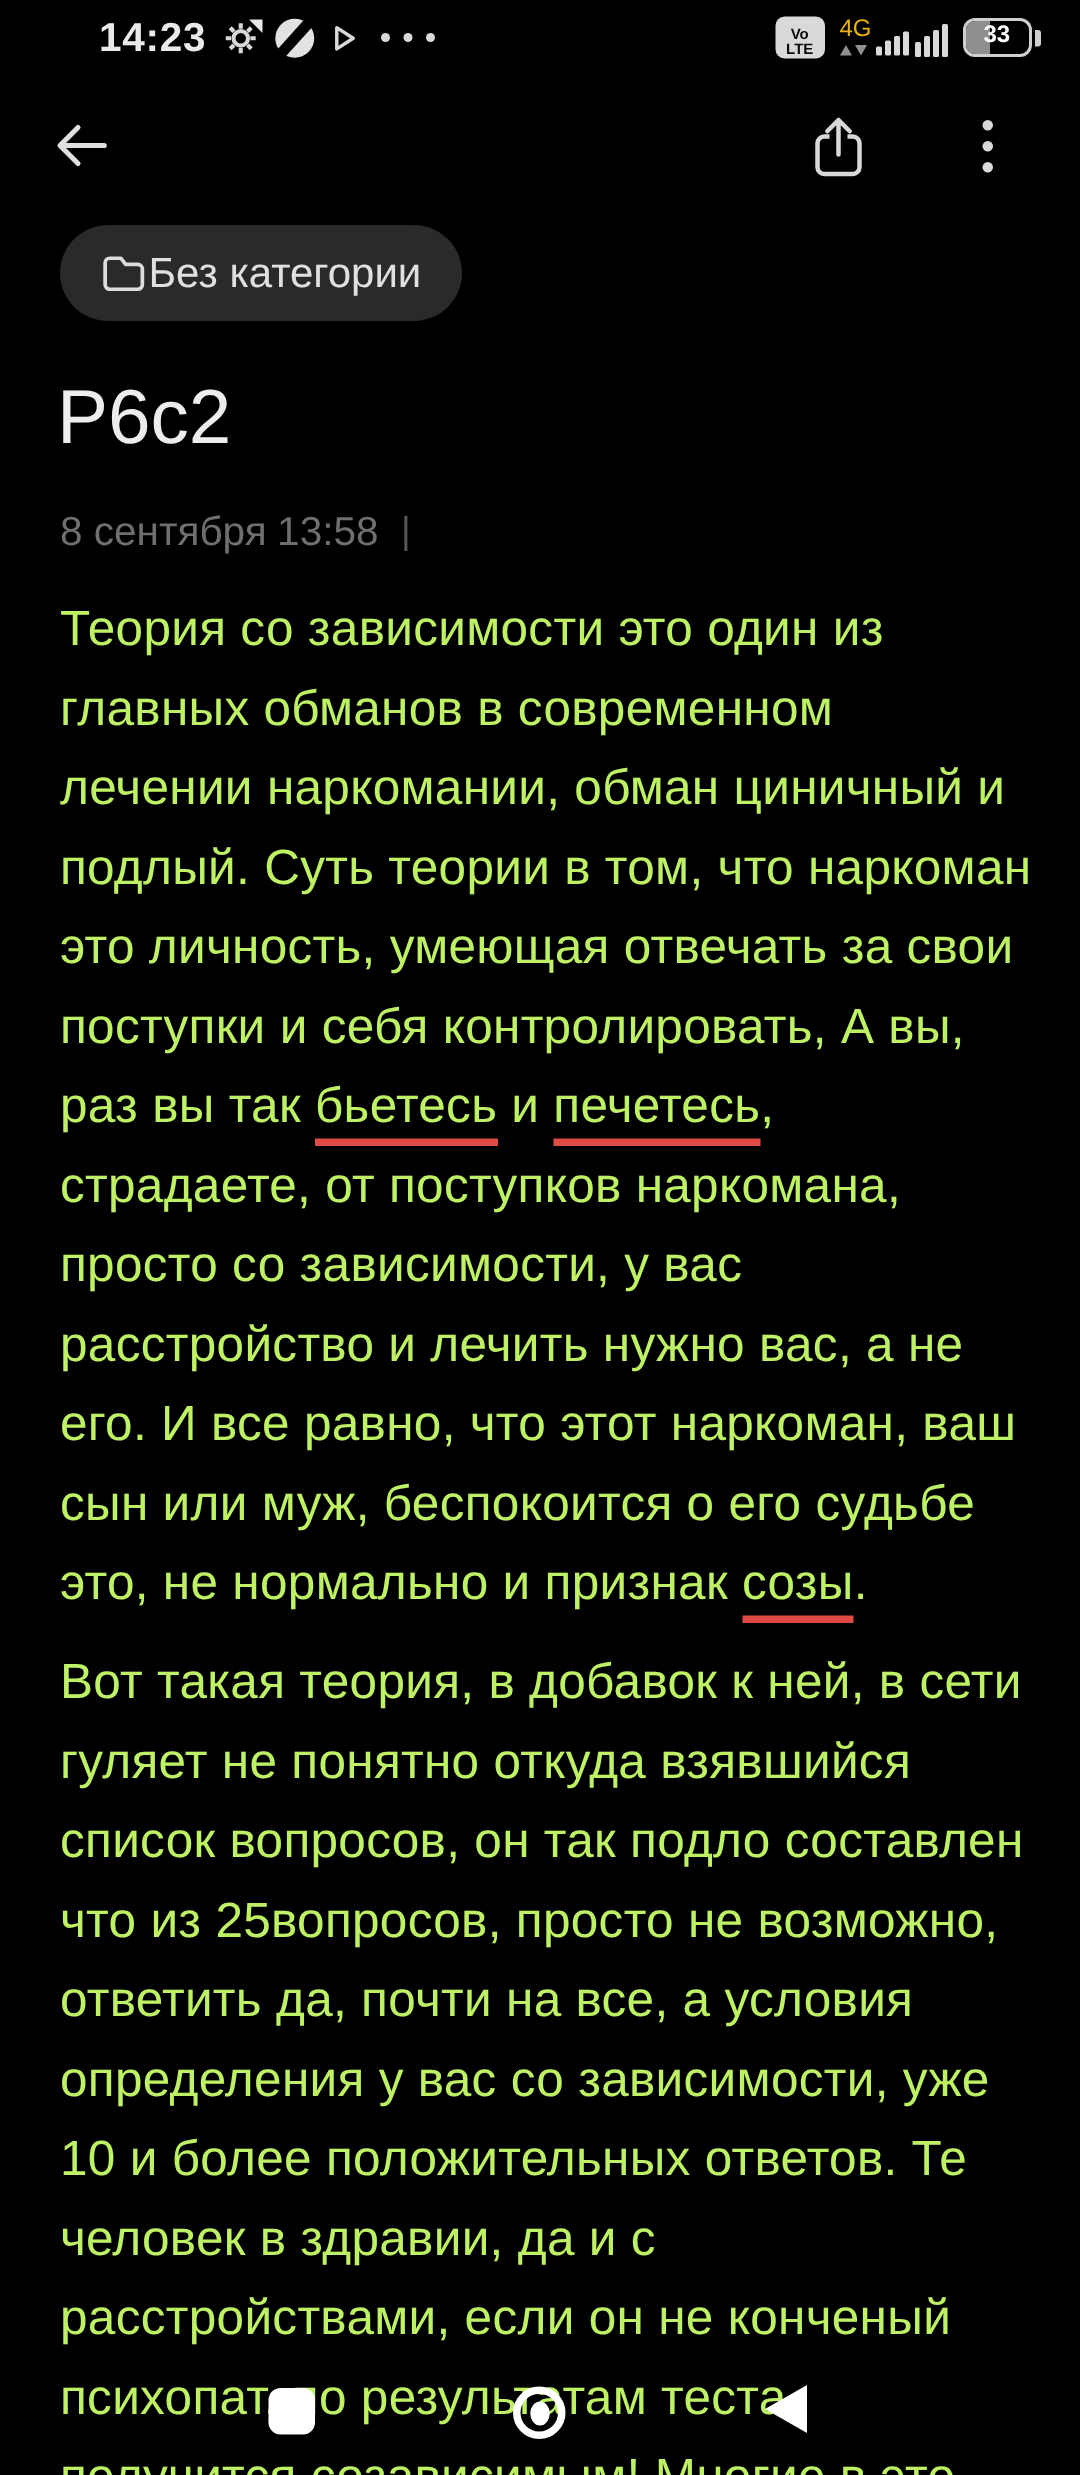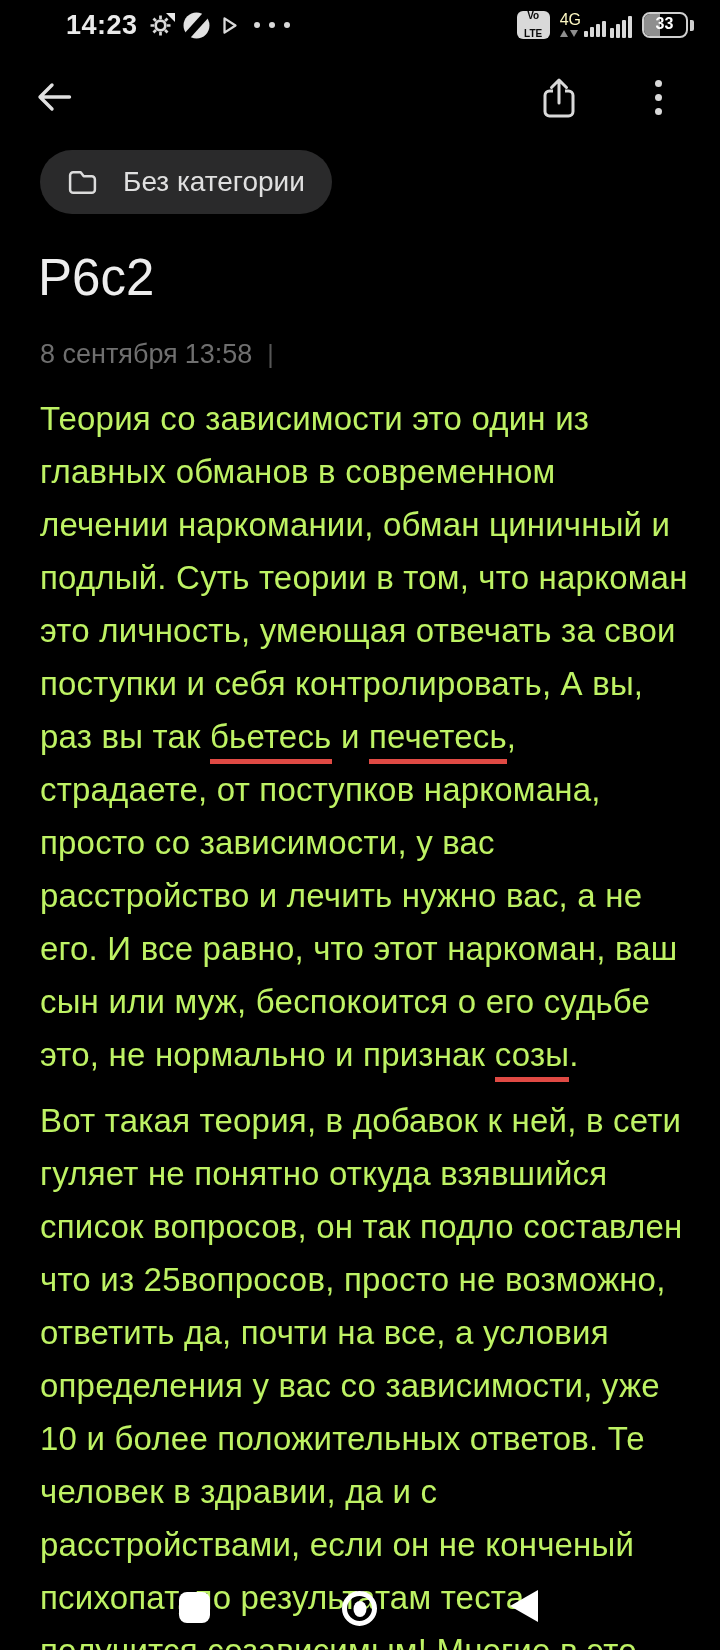--- a/index.html
+++ b/index.html
@@ -11,46 +11,46 @@
   .status-bar{position:absolute;top:0;left:0;right:0;height:50px;display:flex;
     align-items:center;justify-content:space-between;padding:0 26px;box-sizing:border-box;}
   .sb-left,.sb-right{display:flex;align-items:center;}
   .sb-time{font-size:27px;font-weight:700;color:#eaeaea;letter-spacing:.5px;margin-right:12px;margin-left:40px;}
   .sb-icon{display:flex;align-items:center;margin-right:12px;position:relative;}
   .gear-badge{position:absolute;top:-2px;right:-4px;width:0;height:0;
     border-left:9px solid transparent;border-top:9px solid #e8e8e8;}
   .sb-dots{display:flex;gap:9px;margin-left:4px;}
   .sb-dots i{width:6px;height:6px;border-radius:50%;background:#d9d9d9;}
   .volte{width:33px;height:28px;background:#d9d9d9;border-radius:6px;color:#0a0a0a;
-    display:flex;flex-direction:column;align-items:center;justify-content:space-between;
+    display:flex;flex-direction:column;align-items:center;justify-content:flex-end;
     font-size:10px;font-weight:700;line-height:10px;margin-right:10px;}
   .net-group{display:flex;align-items:flex-start;margin-right:10px;}
   .net-col{display:flex;flex-direction:column;align-items:flex-start;margin-right:3px;}
-  .net-type{font-size:16px;color:#fef9c3;line-height:16px;font-weight:500;}
+  .net-type{font-size:16px;color:#eab308;line-height:16px;font-weight:500;}
   .net-arrows{display:flex;gap:2px;margin-top:2px;}
   .arr-up{width:0;height:0;border-left:4px solid transparent;border-right:4px solid transparent;border-bottom:7px solid #8f8f8f;}
   .arr-dn{width:0;height:0;border-left:4px solid transparent;border-right:4px solid transparent;border-top:7px solid #8f8f8f;}
   .bars{display:flex;align-items:flex-end;gap:2px;}
   .bars i{width:4px;background:#d9d9d9;border-radius:1px;display:block;}
   .bars.small{margin-top:9px;margin-right:4px;}
   .battery{position:relative;width:46px;height:26px;border:2px solid #cfcfcf;border-radius:8px;
     box-sizing:border-box;overflow:hidden;}
   .battery-fill{position:absolute;left:0;top:0;bottom:0;width:16px;background:#8f8f8f;}
   .battery-text{position:absolute;left:0;right:1px;top:1px;text-align:center;font-size:16px;
     font-weight:700;color:#fff;}
   .battery-nub{width:4px;height:11px;background:#cfcfcf;border-radius:0 2px 2px 0;margin-left:2px;}
   
   .app-bar{position:absolute;top:68px;left:0;right:0;height:62px;}
   .back-btn{position:absolute;left:36px;top:14px;cursor:pointer;}
   .share-btn{position:absolute;right:142px;top:8px;cursor:pointer;}
   .more-btn{position:absolute;right:58px;top:12px;display:flex;flex-direction:column;gap:7px;cursor:pointer;}
   .more-btn i{width:7px;height:7px;border-radius:50%;background:#d9d9d9;}
   
   .chip{position:absolute;left:40px;top:150px;height:64px;border-radius:32px;background:#2a2a2b;
-    display:inline-flex;align-items:center;padding:0 27px;gap:25px;}
+    display:inline-flex;align-items:center;padding:0 27px;gap:1px;}
   .chip-label{font-size:28px;color:#e0e0e0;}
   
   .note-title{position:absolute;left:38px;top:248px;font-size:51px;font-weight:400;color:#ededed;}
   .note-meta{position:absolute;left:40px;top:326px;display:flex;align-items:center;gap:7px;
     font-size:27px;color:#6f6f6f;margin-top:13px;}
   .meta-div{color:#565656;padding:0 8px;font-size:25px;}
   
   .note-body{position:absolute;left:40px;top:392px;width:648px;}
   .para{margin:0 0 13px 0;font-size:33px;line-height:53px;color:#bef264;letter-spacing:.2px;}
   .miss{border-bottom:5px solid var(--red,#e04a44);padding-bottom:4px;}

